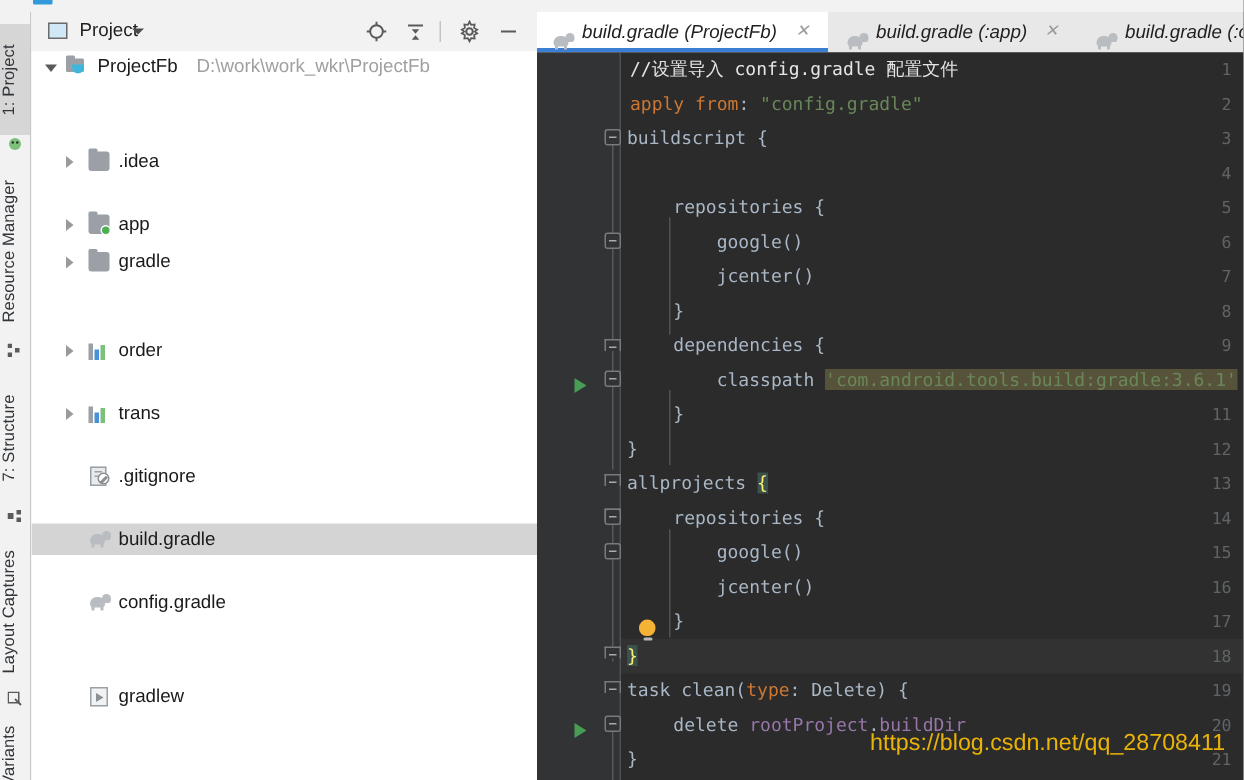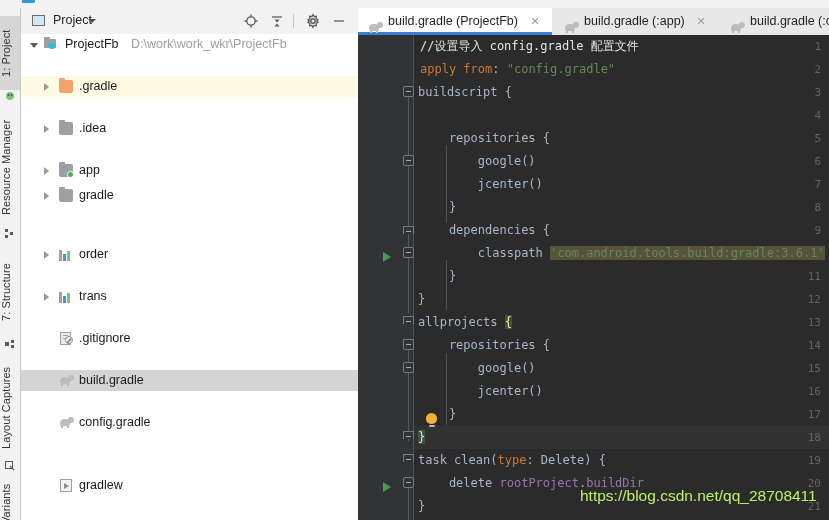--- a/index.html
+++ b/index.html
@@ -75,21 +75,21 @@
   .play{position:absolute;top:4px;width:12px;height:13px;border:1px solid #9aa0a5;box-sizing:border-box;background:#f1f2f3;}
   .play:after{content:"";position:absolute;left:3px;top:3px;border-top:3px solid transparent;border-bottom:3px solid transparent;border-left:5px solid #8a8f94;}
   
   .iml{position:absolute;top:4px;width:14px;height:13px;}
   .iml b{position:absolute;left:0;top:1px;width:12px;height:9px;background:#9aa0a5;border-radius:1px;display:block;}
   .iml b:before{content:"";position:absolute;left:0;top:-2px;width:6px;height:3px;background:#9aa0a5;border-radius:1px 1px 0 0;}
   .iml s{position:absolute;left:4px;top:5px;width:8px;height:6px;background:#3fb7dd;border-radius:0 0 4px 4px;display:block;}
 
   
   .editor{position:absolute;left:358px;top:8px;width:471px;height:512px;background:#2b2b2b;}
-  .tabbar{position:absolute;left:0;top:0;width:471px;height:27px;background:#e8e8e8;border-bottom:1px solid #737373;overflow:hidden;}
+  .tabbar{position:absolute;left:0;top:0;width:471px;height:27px;background:#e8e8e8;border-bottom:1px solid #737373;overflow:hidden;font-style:italic;}
   .tab{position:absolute;top:0;height:27px;line-height:27px;font-size:12.5px;color:#1f1f1f;white-space:nowrap;box-sizing:border-box;}
   .tab.active{background:#ffffff;border-bottom:3px solid #3b7fd4;}
   .tabIcon{position:absolute;top:8px;}
   .tabClose{position:absolute;top:8px;width:10px;height:10px;color:#9a9a9a;font-size:11px;line-height:10px;text-align:center;}
   .tabtext{position:absolute;top:0;}
 
   .codearea{position:absolute;left:0;top:27px;width:471px;height:485px;background:#2b2b2b;overflow:hidden;
             font-family:"DejaVu Sans Mono","Liberation Mono",monospace;font-size:12px;}
   .gutter{position:absolute;left:0;top:0;width:55px;height:485px;background:#313335;}
   .lnum{position:absolute;right:8px;width:30px;text-align:right;color:#606366;font-size:11px;
@@ -106,21 +106,21 @@
   .bracehl{background:#3b514d;color:#ffef6e;}
   .foldline{position:absolute;left:50px;width:1px;background:#565a5c;}
   .indentguide{position:absolute;width:1px;background:#4e5254;}
   .foldmark{position:absolute;left:45px;width:11px;height:11px;border:1px solid #787b7d;box-sizing:border-box;background:#313335;}
   .foldmark:after{content:"";position:absolute;left:2px;top:4px;width:5px;height:1px;background:#a9aaac;}
   .foldmark.fminus{border-radius:2px;}
   .foldmark.fend{border-bottom:0;height:8px;}
   .runarrow{position:absolute;left:25px;width:0;height:0;border-top:5px solid transparent;border-bottom:5px solid transparent;border-left:8px solid #499c54;}
   .bulb{position:absolute;width:11px;height:11px;border-radius:50% 50% 45% 45%;background:#f5b335;}
   .bulb:after{content:"";position:absolute;left:2.5px;bottom:-3px;width:6px;height:2px;background:#b8b8b8;border-radius:1px;}
-  .watermark{position:absolute;color:#bef264;font-family:"Liberation Sans",sans-serif;font-size:15.5px;white-space:nowrap;}
+  .watermark{position:absolute;color:#eab308;font-family:"Liberation Sans",sans-serif;font-size:15.5px;white-space:nowrap;}
   .vsep{position:absolute;left:0;top:0;width:1px;height:485px;background:#4e5254;}
 </style>
 </head>
 <body>
 
 <div class="app">
 
   <div class="topsliver">
     <div class="tsIcon"></div>
   </div>
@@ -198,25 +198,20 @@
       <div class="row" style="top:0">
         <span class="arrow open" style="left:9px;"></span>
         <span class="iml" style="left:23px;">
             <b></b>
             <s></s>
           </span>
         <span class="lbl" style="left:44px;text-align:center;">ProjectFb</span>
         <span class="lbl path" style="left:110px;">D:\work\work_wkr\ProjectFb</span>
       </div>
 
-      <div class="row hl" style="top:21px">
-        <span class="arrow" style="left:23px;"></span>
-        <span class="ic fo orange" style="left:38px;"></span>
-        <span class="lbl" style="left:58px;">.gradle</span>
-      </div>
 
       <div class="row" style="top:42px">
         <span class="arrow" style="left:23px;"></span>
         <span class="ic fo" style="left:38px;"></span>
         <span class="lbl" style="left:58px;">.idea</span>
       </div>
 
       <div class="row" style="top:63px">
         <span class="arrow" style="left:23px;"></span>
         <span class="ic fo green" style="left:38px;"></span>

